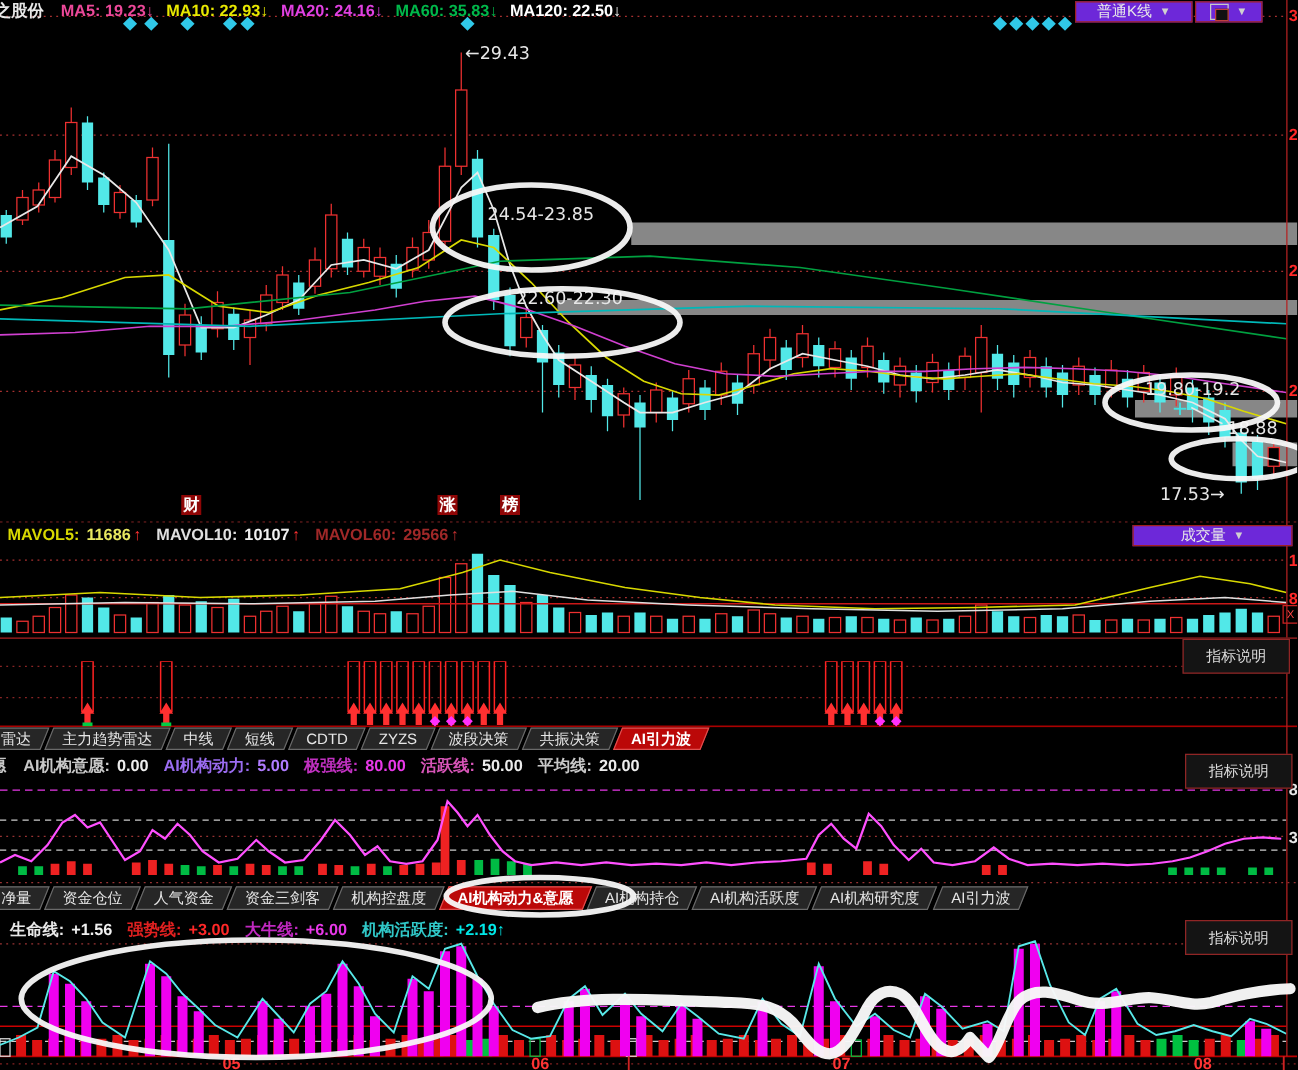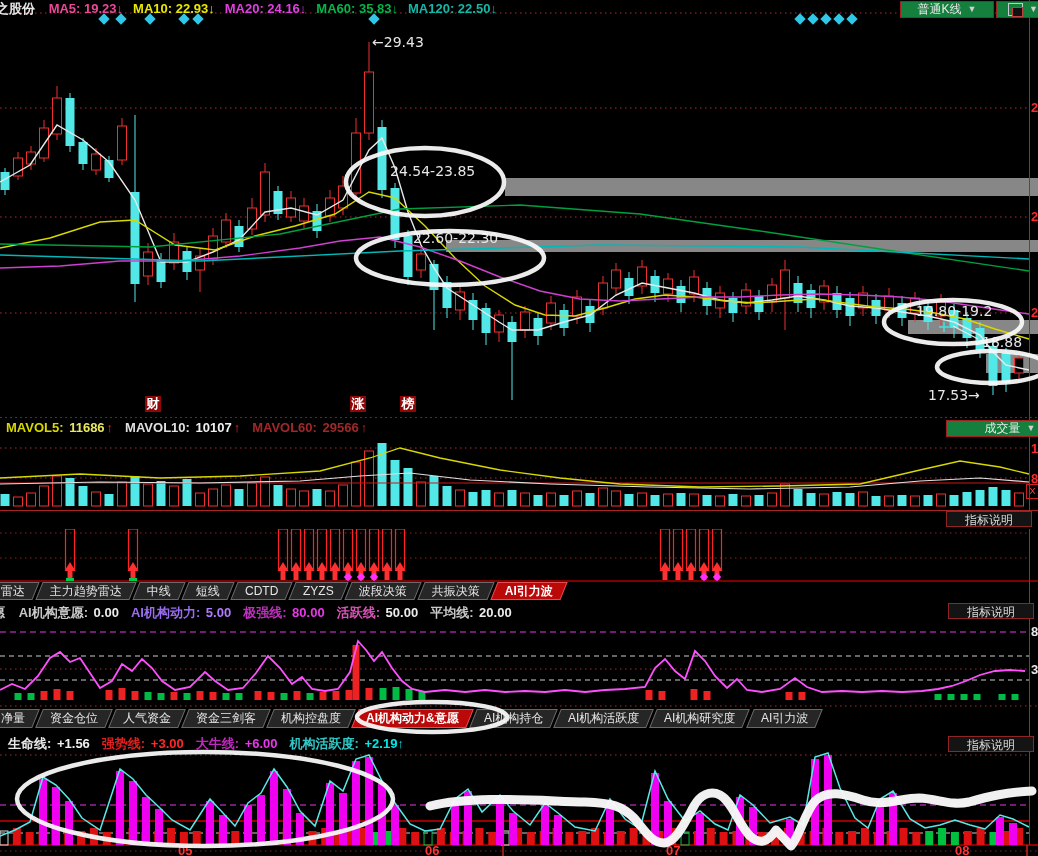--- a/index.html
+++ b/index.html
@@ -3,25 +3,25 @@
 <meta charset="utf-8">
 <style>
   html,body{margin:0;padding:0;background:#000;}
   #app{position:relative;width:1038px;height:856px;background:#000;overflow:hidden;
        font-family:"Liberation Sans","DejaVu Sans",sans-serif;}
   .abs{position:absolute;}
   svg.layer{position:absolute;left:0;display:block;}
   .hdr{position:absolute;left:0;white-space:nowrap;font-size:13px;font-weight:bold;z-index:6;}
   .hdr span{margin-right:2px;}
   .hdr .it{margin-left:8px;}
-  .selbox{position:absolute;height:15px;line-height:15px;background:#15803d;border:1px solid #a02020;
+  .selbox{position:absolute;height:15px;line-height:15px;background:#6d28d9;border:1px solid #a02020;
           color:#e8e8e8;font-size:12px;text-align:right;z-index:7;display:flex;align-items:center;
-          justify-content:center;gap:6px;cursor:pointer;margin-left:40px;}
+          justify-content:center;gap:6px;cursor:pointer;}
   .selbox .arr{color:#d0d0d0;font-size:9px;}
-  .help-btn{position:absolute;width:86px;height:16px;line-height:16px;background:#141414;
+  .help-btn{position:absolute;width:86px;height:28px;line-height:16px;background:#141414;
             border:1px solid #902525;color:#dcdcdc;font-size:12px;text-align:center;z-index:7;
             padding:0;cursor:pointer;font-family:inherit;}
   .tabs{position:absolute;left:0;display:flex;align-items:stretch;z-index:6;padding-left:2px;}
   .tab{position:relative;background:#262626;border:1px solid #6a6a6a;margin-right:3px;
        transform:skewX(-22deg);padding:0 10px;display:flex;align-items:center;cursor:pointer;}
   .tab:first-child{margin-left:-12px;}
   .tab span{display:inline-block;transform:skewX(22deg);font-size:12px;color:#e6e6e6;white-space:nowrap;}
   .tab.active{background:#bb0808;border-color:#e05050;}
   .tab.active span{color:#fff;font-weight:bold;}
   .wm{position:absolute;background:#8f0606;color:#fff;font-size:13px;font-weight:bold;
@@ -562,21 +562,21 @@
       </g>
       <polyline points="0,108 15,102 30,94 43,49 56,57 69,71 82,90 100,102 120,41 133,51 146,67 159,79 172,92 190,102 210,71 223,85 235,98 248,75 261,65 274,41 287,59 300,83 315,98 330,53 343,63 356,31 369,27 382,53 395,75 410,96 425,103 440,101 455,71 468,61 482,84 500,67 513,83 530,97 545,75 558,85 575,99 595,103 610,71 625,91 640,101 655,43 668,71 685,93 700,83 715,96 728,102 740,67 753,77 770,95 790,89 803,97 815,29 828,25 840,60 855,90 868,100 880,71 893,63 910,91 925,100 940,97 955,92 970,97 985,101 1000,87 1013,91 1029,99" fill="none" stroke="#58e8e8" stroke-width="1.5"></polyline>
       <line x1="503" y1="117" x2="503" y2="128" stroke="#cc2222" stroke-width="1.5"></line>
       <line x1="1027" y1="117" x2="1027" y2="128" stroke="#cc2222" stroke-width="1.5"></line>
     </svg>
 
   <div class="right-border"></div>
 
   <div class="hdr" id="hdr-main" style="top:0;left:-4px;">
     <span style="color:#e8e8e8">之股份</span>
-    <span id="ma-items"><span class="it" style="color: #ec4899;">MA5: 19.23↓</span><span class="it" style="color: rgb(232, 232, 0);">MA10: 22.93↓</span><span class="it" style="color: rgb(224, 64, 224);">MA20: 24.16↓</span><span class="it" style="color: rgb(0, 184, 74);">MA60: 35.83↓</span><span class="it" style="color: #14b8a6;">MA120: 22.50↓</span></span>
+    <span id="ma-items"><span class="it" style="color: #ec4899;">MA5: 19.23↓</span><span class="it" style="color: rgb(232, 232, 0);">MA10: 22.93↓</span><span class="it" style="color: rgb(224, 64, 224);">MA20: 24.16↓</span><span class="it" style="color: rgb(0, 184, 74);">MA60: 35.83↓</span><span class="it" style="color: #ffffff;">MA120: 22.50↓</span></span>
   </div>
 
   <div class="selbox" style="top:1px;left:860px;width:92px;">
     <span>普通K线</span>
     <span class="arr">▼</span>
   </div>
   <div class="selbox" style="top:1px;left:956px;width:52px;">
     <span class="mini-icon"></span>
     <span class="arr">▼</span>
   </div>

